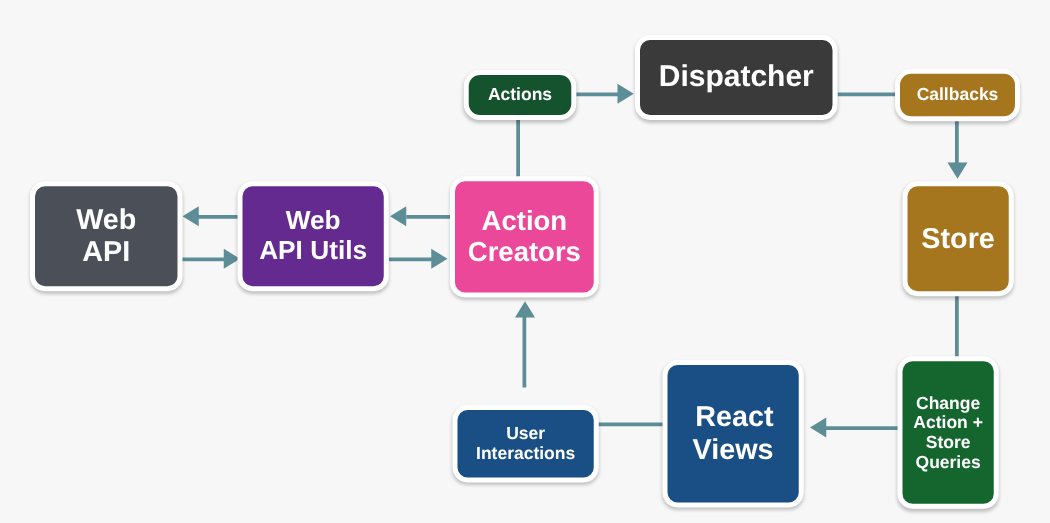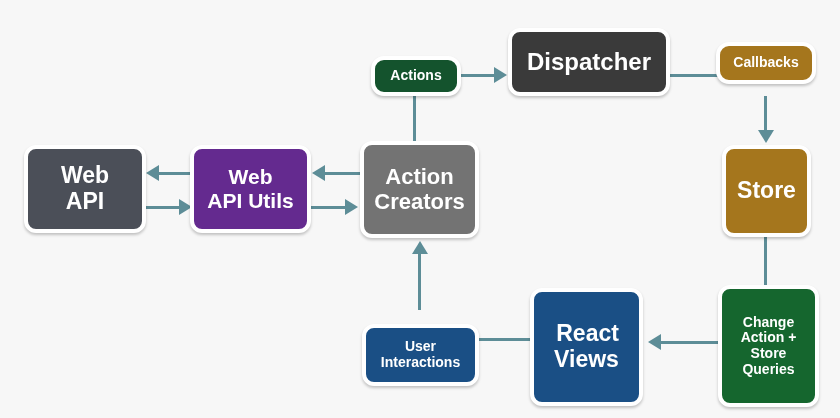--- a/index.html
+++ b/index.html
@@ -117,44 +117,44 @@
     </div>
   </div>
 
   <div class="node" style="left:190px; top:145px; width:121px; height:88px; background:#642a8f; font-size:21px;">
     <div>
       <span class="lbl">Web</span>
       <span class="lbl">API Utils</span>
     </div>
   </div>
 
-  <div class="node" style="left:360px; top:141px; width:119px; height:97px; background:#737373; font-size:22px;">
+  <div class="node" style="left:360px; top:141px; width:119px; height:97px; background:#ec4899; font-size:22px;">
     <div>
       <span class="lbl">Action</span>
       <span class="lbl">Creators</span>
     </div>
   </div>
 
   <div class="node pill" style="left:371px; top:56px; width:90px; height:40px; background:#14532d; font-size:14px;">
     <span class="lbl">Actions</span>
   </div>
 
   <div class="node" style="left:508px; top:28px; width:162px; height:68px; background:#3a3a3a; font-size:24px;">
     <span class="lbl">Dispatcher</span>
   </div>
 
-  <div class="node pill" style="left:716px; top:42px; width:100px; height:42px; background:#a5761d; font-size:14px;align-items:center;">
+  <div class="node pill" style="left:716px; top:55px; width:100px; height:42px; background:#a5761d; font-size:14px;align-items:center;">
     <span class="lbl">Callbacks</span>
   </div>
 
   <div class="node" style="left:722px; top:145px; width:89px; height:92px; background:#a5761d; font-size:23px;">
     <span class="lbl">Store</span>
   </div>
 
-  <div class="node" style="left:718px; top:285px; width:101px; height:122px; background:#15662e; font-size:14px;">
+  <div class="node" style="left:718px; top:285px; width:81px; height:122px; background:#15662e; font-size:14px;">
     <div>
       <span class="lbl">Change</span>
       <span class="lbl">Action +</span>
       <span class="lbl">Store</span>
       <span class="lbl">Queries</span>
     </div>
   </div>
 
   <div class="node" style="left:530px; top:288px; width:113px; height:118px; background:#1a4f85; font-size:23px;text-align:right;">
     <div>

